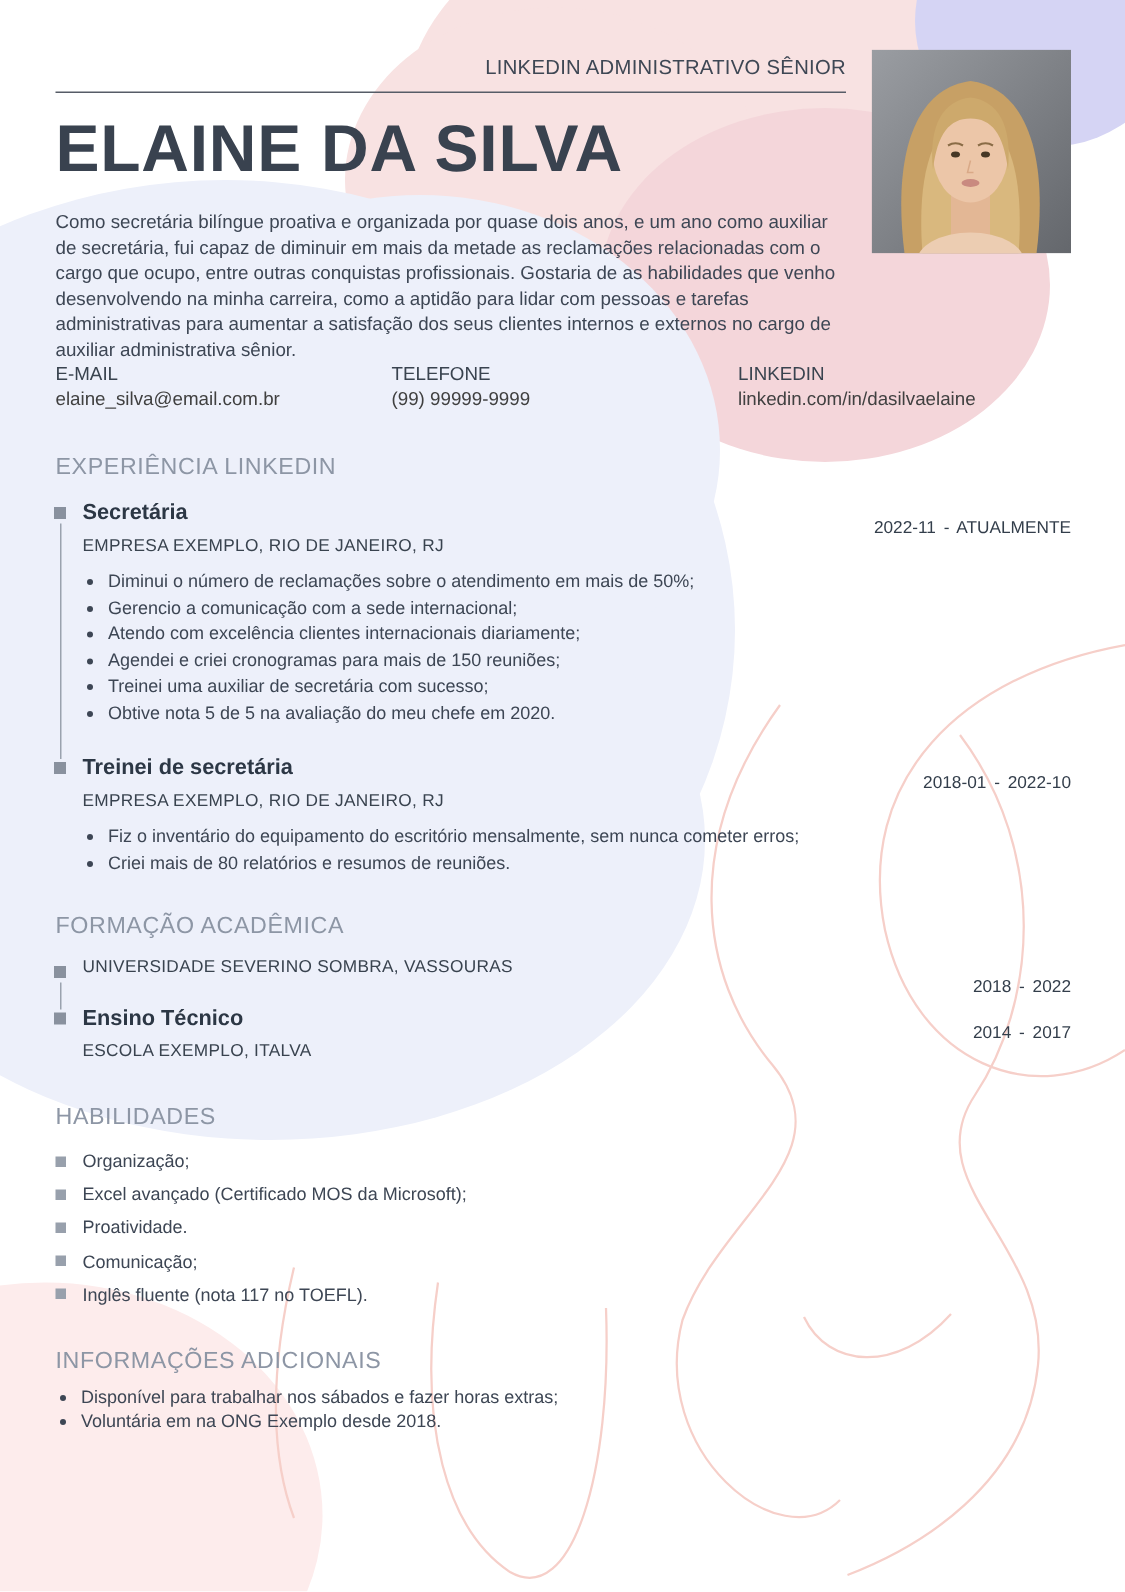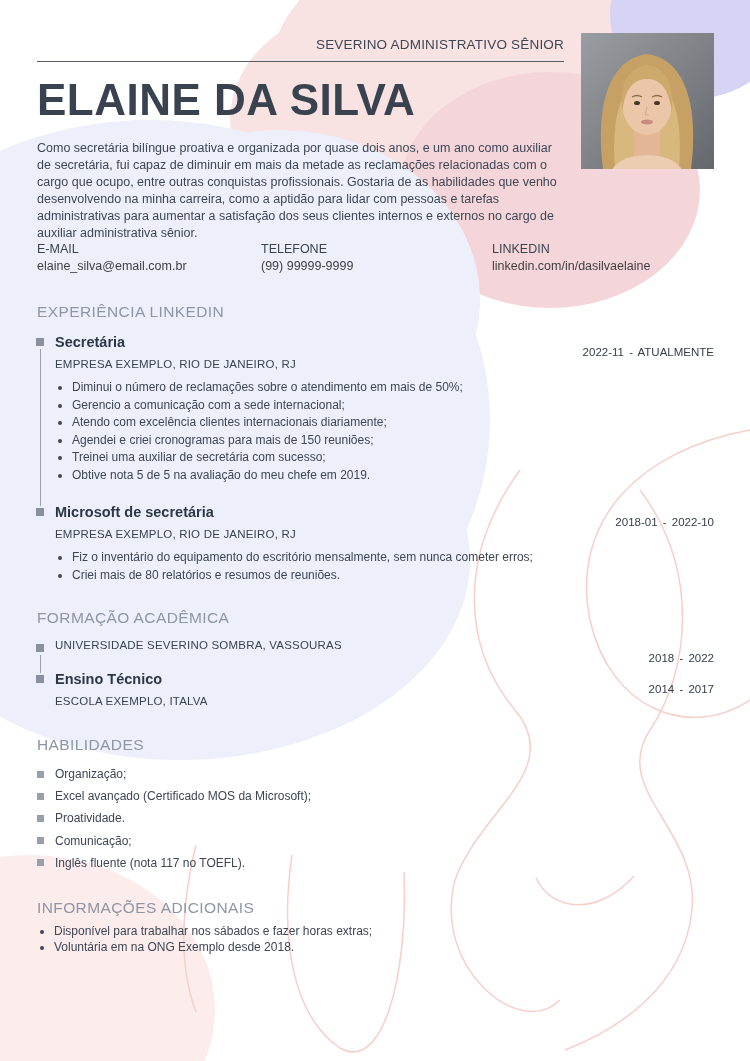--- a/index.html
+++ b/index.html
@@ -100,21 +100,21 @@
       <ellipse cx="76" cy="70" rx="3" ry="2" fill="#463826"></ellipse>
       <path d="M51 64 Q56 61 61 64" stroke="#8a6c46" stroke-width="1.4" fill="none"></path>
       <path d="M71 64 Q76 61 81 64" stroke="#8a6c46" stroke-width="1.4" fill="none"></path>
       <path d="M66 74 L64 82 L68 82" stroke="#d9a987" stroke-width="1" fill="none"></path>
       <ellipse cx="66" cy="89" rx="6" ry="2.6" fill="#c98a80"></ellipse>
     </svg>
   </div>
 
   <div class="content">
 
-    <div class="role-title">SEVERINO ADMINISTRATIVO SÊNIOR</div>
+    <div class="role-title">LINKEDIN ADMINISTRATIVO SÊNIOR</div>
     <div class="head-rule"></div>
     <h1 class="name">ELAINE DA SILVA</h1>
     <p class="summary">Como secretária bilíngue proativa e organizada por quase dois anos, e um ano como auxiliar de secretária, fui capaz de diminuir em mais da metade as reclamações relacionadas com o cargo que ocupo, entre outras conquistas profissionais. Gostaria de as habilidades que venho desenvolvendo na minha carreira, como a aptidão para lidar com pessoas e tarefas administrativas para aumentar a satisfação dos seus clientes internos e externos no cargo de auxiliar administrativa sênior.</p>
 
     <div class="contact">
       <div class="c-col1">
         <div class="c-label">E-MAIL</div>
         <div class="c-value">elaine_silva@email.com.br</div>
       </div>
       <div class="c-col2">
@@ -139,26 +139,26 @@
               <li>Diminui o número de reclamações sobre o atendimento em mais de 50%;</li>
 
               <li>Gerencio a comunicação com a sede internacional;</li>
 
               <li>Atendo com excelência clientes internacionais diariamente;</li>
 
               <li>Agendei e criei cronogramas para mais de 150 reuniões;</li>
 
               <li>Treinei uma auxiliar de secretária com sucesso;</li>
 
-              <li>Obtive nota 5 de 5 na avaliação do meu chefe em 2019.</li>
+              <li>Obtive nota 5 de 5 na avaliação do meu chefe em 2020.</li>
             </ul>
         </div>
 
         <div class="t-entry">
-          <div class="t-role">Microsoft de secretária</div>
+          <div class="t-role">Treinei de secretária</div>
           <div class="t-org">EMPRESA EXEMPLO, RIO DE JANEIRO, RJ</div>
           <div class="t-period">2018-01  - 2022-10</div>
           <ul class="t-bullets">
 
               <li>Fiz o inventário do equipamento do escritório mensalmente, sem nunca cometer erros;</li>
 
               <li>Criei mais de 80 relatórios e resumos de reuniões.</li>
             </ul>
         </div>
       </div>

